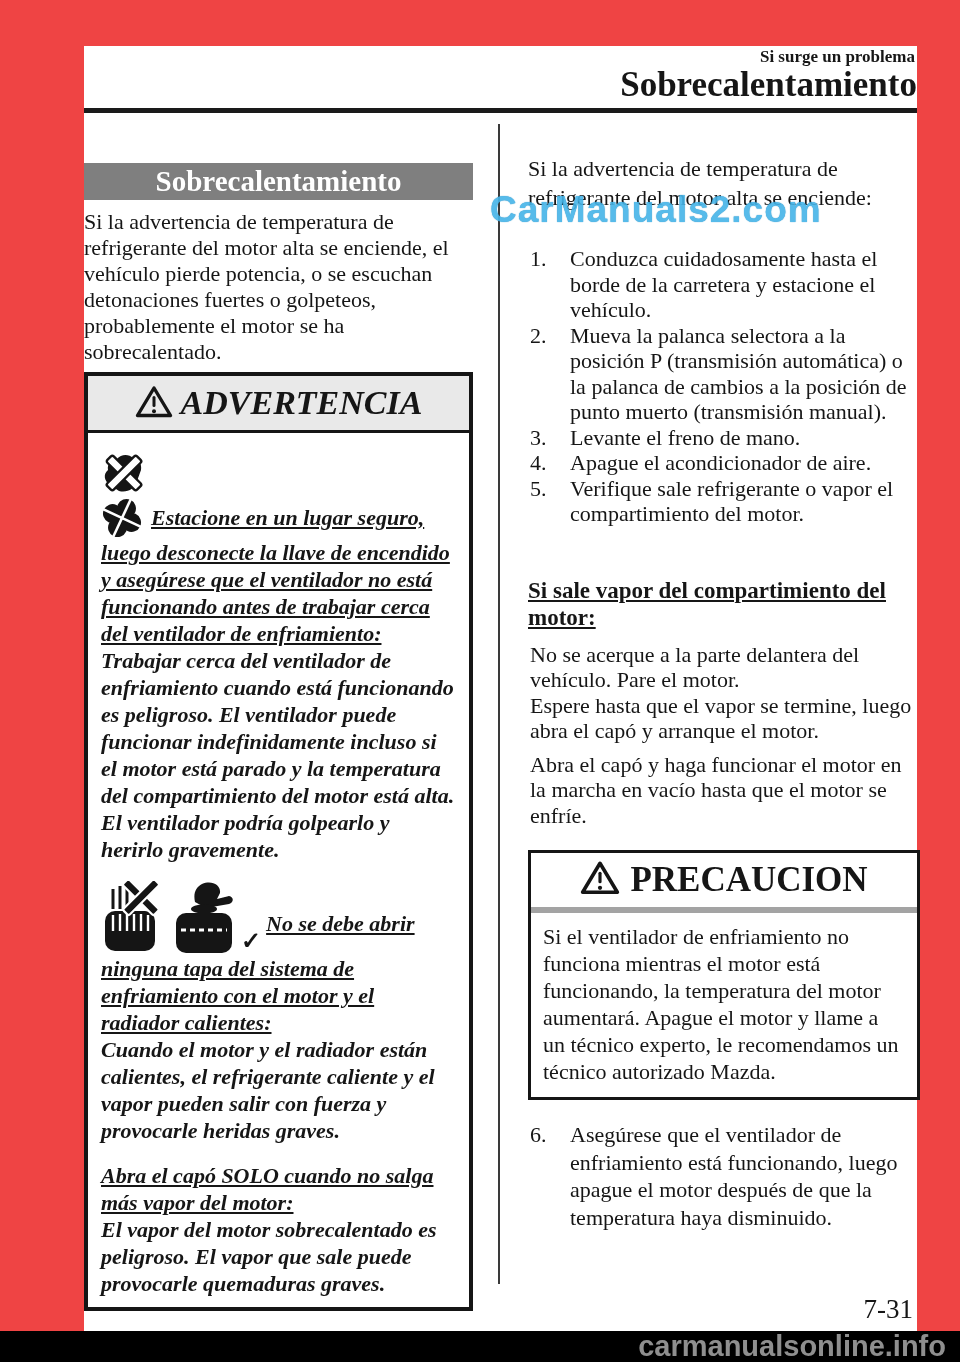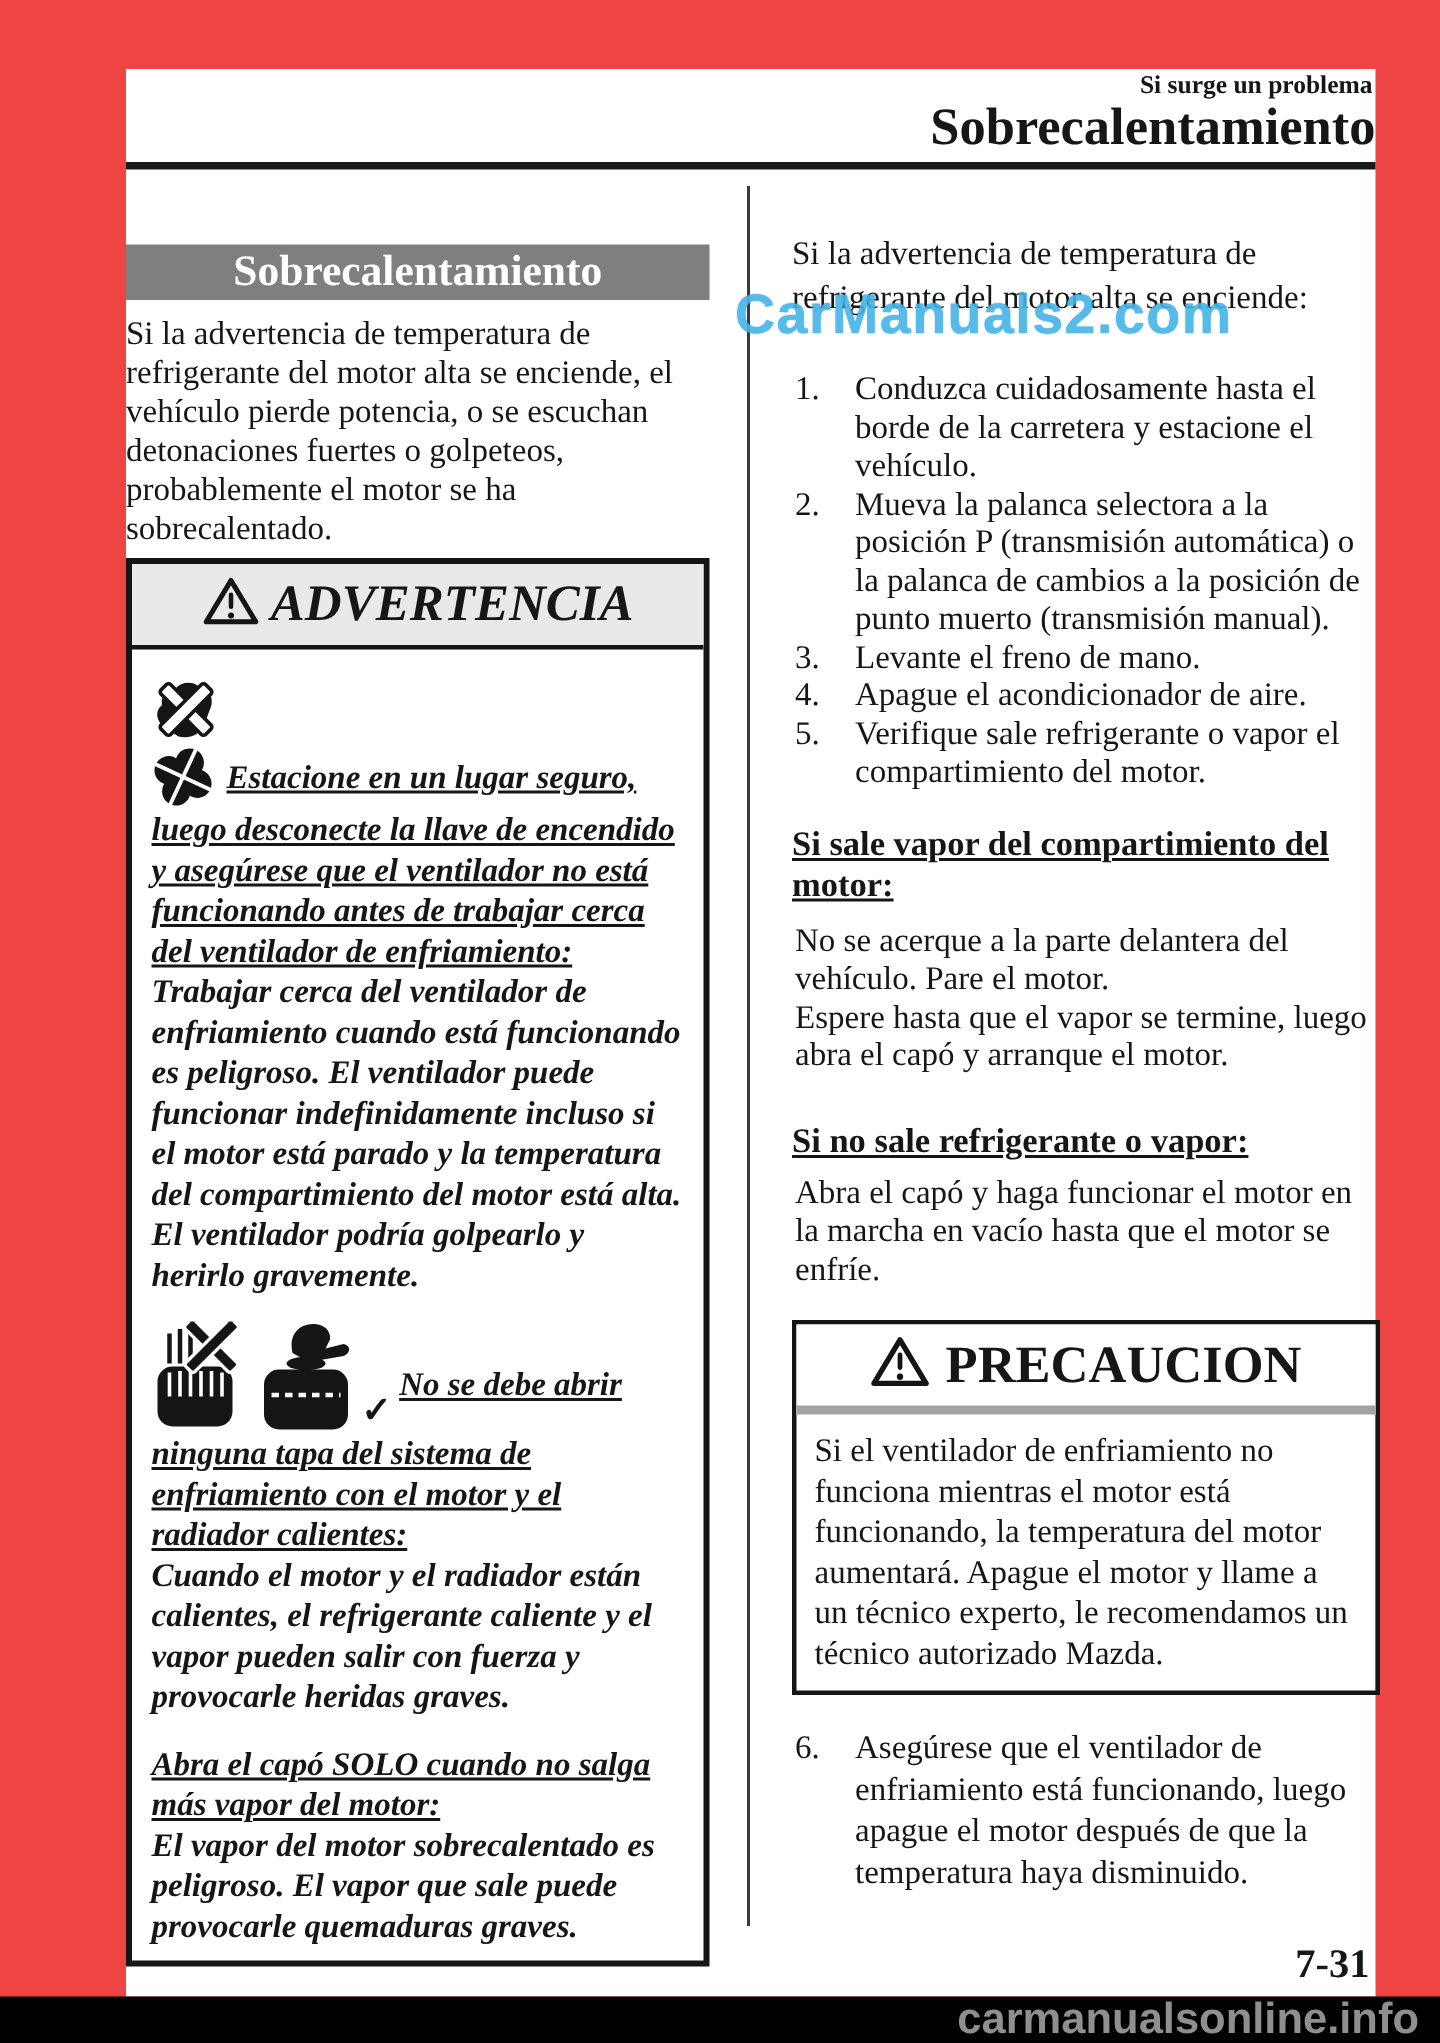--- a/index.html
+++ b/index.html
@@ -41,30 +41,30 @@
   .check-glyph{font-style:normal;font-weight:bold;font-size:24px;margin-right:3px;}
 
   
   .col-right{position:absolute;left:444px;top:108px;width:392px;font-size:22px;line-height:25.5px;}
   .r-intro{margin:0;line-height:29px;}
   .steps{margin:34px 0 0 0;}
   .step{display:flex;}
   .step .num{flex:none;width:40px;padding-left:2px;}
   .step .stext{flex:1;}
   .sub-hd{margin:0;font-size:23px;font-weight:bold;line-height:27px;text-decoration:underline;}
-  .sub-hd.first{margin-top:22px;}
+  .sub-hd.first{margin-top:50px;}
   .sub-hd.second{margin-top:31px;}
   .r-para{margin:11px 0 0 2px;white-space:pre-line;}
   .r-para.second{margin-top:8px;}
   .caution-box{margin-top:22px;border:3px solid #151515;}
   .caut-body{padding:10px 12px 12px 12px;font-size:22px;line-height:27px;}
   .step6{margin-top:21px;line-height:27.5px;}
 
   
-  .page-number{position:absolute;right:4px;top:1248px;font-size:27px;font-weight:bold;}
+  .page-number{position:absolute;right:4px;top:1248px;font-size:27px;font-weight:normal;}
   .footer-bar{position:absolute;left:0;bottom:0;width:960px;height:31px;background:#000;
               text-align:right;}
   .footer-bar span{font-family:"Liberation Sans","DejaVu Sans",sans-serif;font-weight:bold;
                    color:#8f8f8f;font-size:29px;line-height:31px;padding-right:14px;}
   .wm-blue{position:absolute;left:406px;top:143px;font-family:"Liberation Sans","DejaVu Sans",sans-serif;
            font-weight:bold;font-size:37px;color:#45b4e8;opacity:0.9;letter-spacing:1px;
            text-shadow:0 0 1px #1d86bd;}
 </style>
 </head>
 <body>
@@ -187,21 +187,20 @@
         <div class="step">
           <span class="num">5.</span>
           <span class="stext">Verifique sale refrigerante o vapor el compartimiento del motor.</span>
         </div>
       </div>
 
       <h3 class="sub-hd first">Si sale vapor del compartimiento del motor:</h3>
       <p class="r-para">No se acerque a la parte delantera del vehículo. Pare el motor.
 Espere hasta que el vapor se termine, luego abra el capó y arranque el motor.</p>
 
-      <h3 class="sub-hd second">Si no sale refrigerante o vapor:</h3>
       <p class="r-para second">Abra el capó y haga funcionar el motor en la marcha en vacío hasta que el motor se enfríe.</p>
 
       <div class="caution-box">
         <div class="caut-head">
           <svg class="tri" width="40" height="35" viewBox="0 0 38 33">
             <path d="M19 3 L35.5 30.5 L2.5 30.5 Z" fill="none" stroke="#151515" stroke-width="3.4" stroke-linejoin="round"></path>
             <rect x="17.5" y="11" width="3" height="11" rx="1.5" fill="#151515"></rect>
             <circle cx="19" cy="26.3" r="2" fill="#151515"></circle>
           </svg><span>PRECAUCION</span>
         </div>

